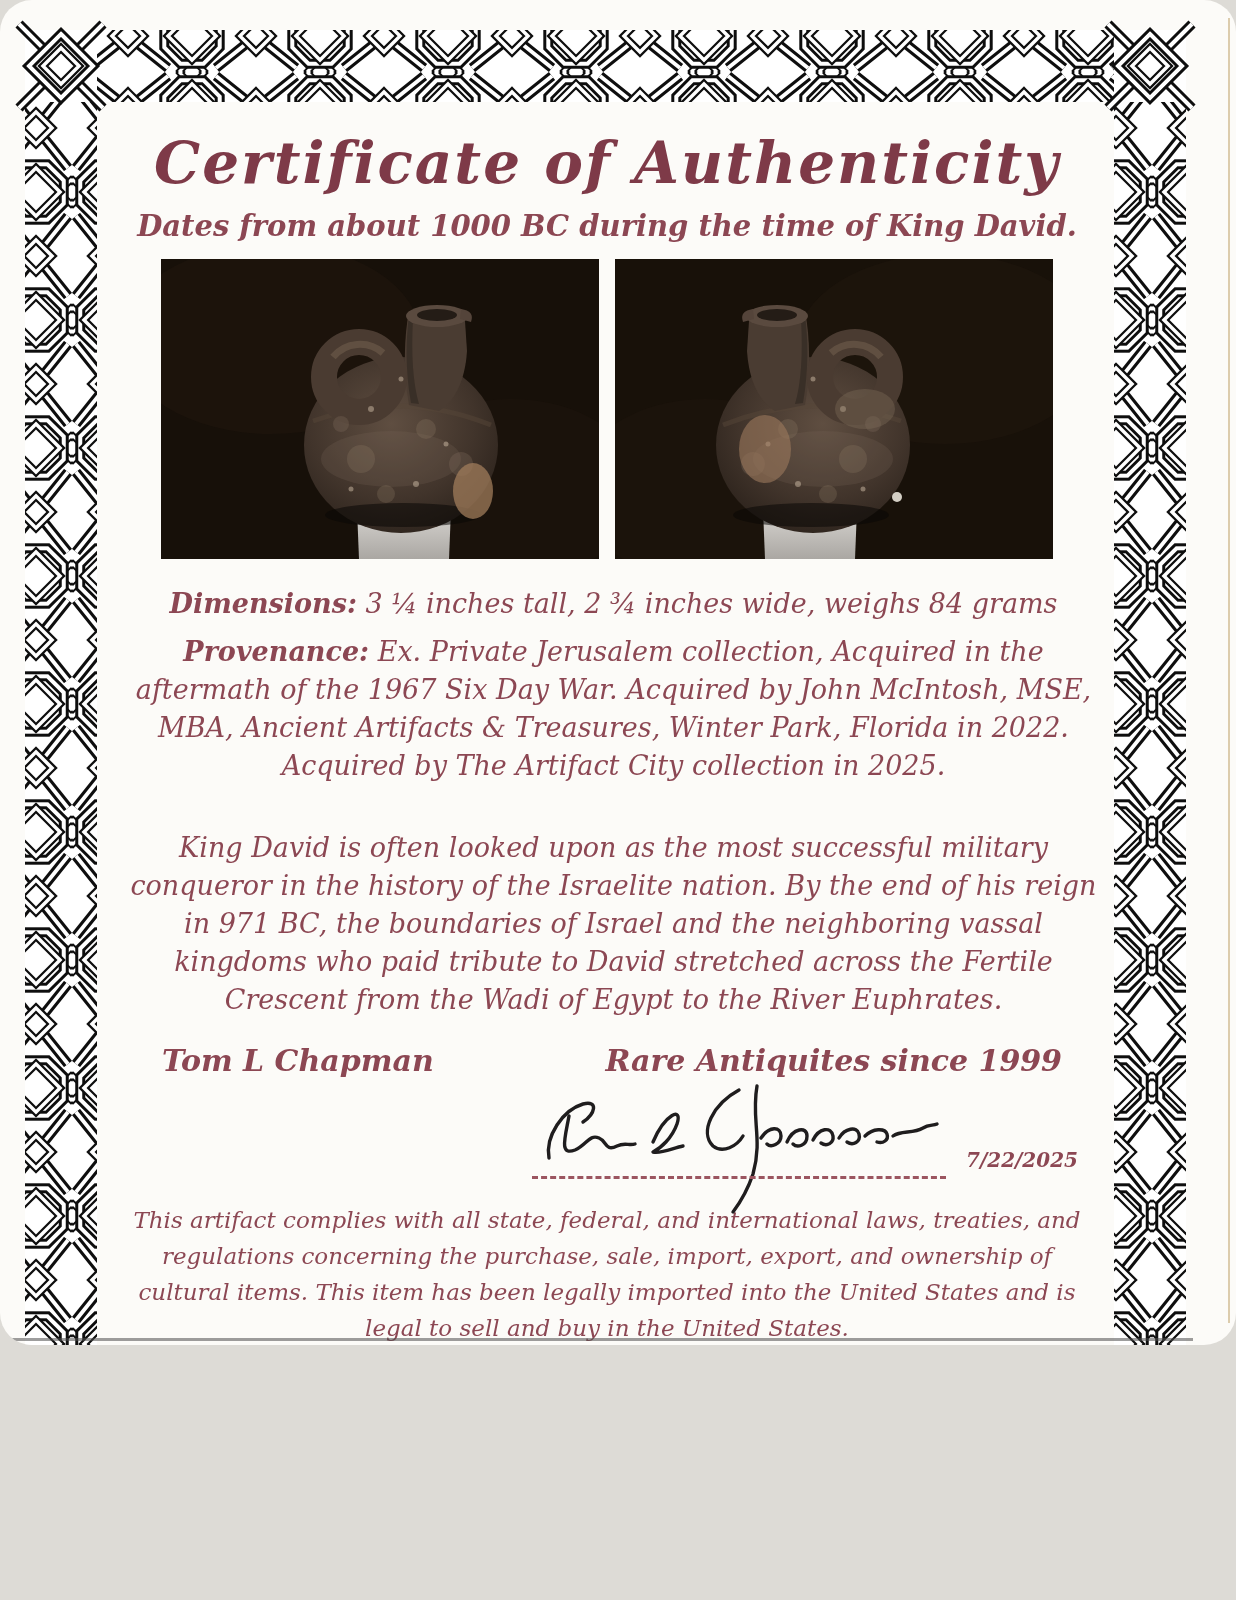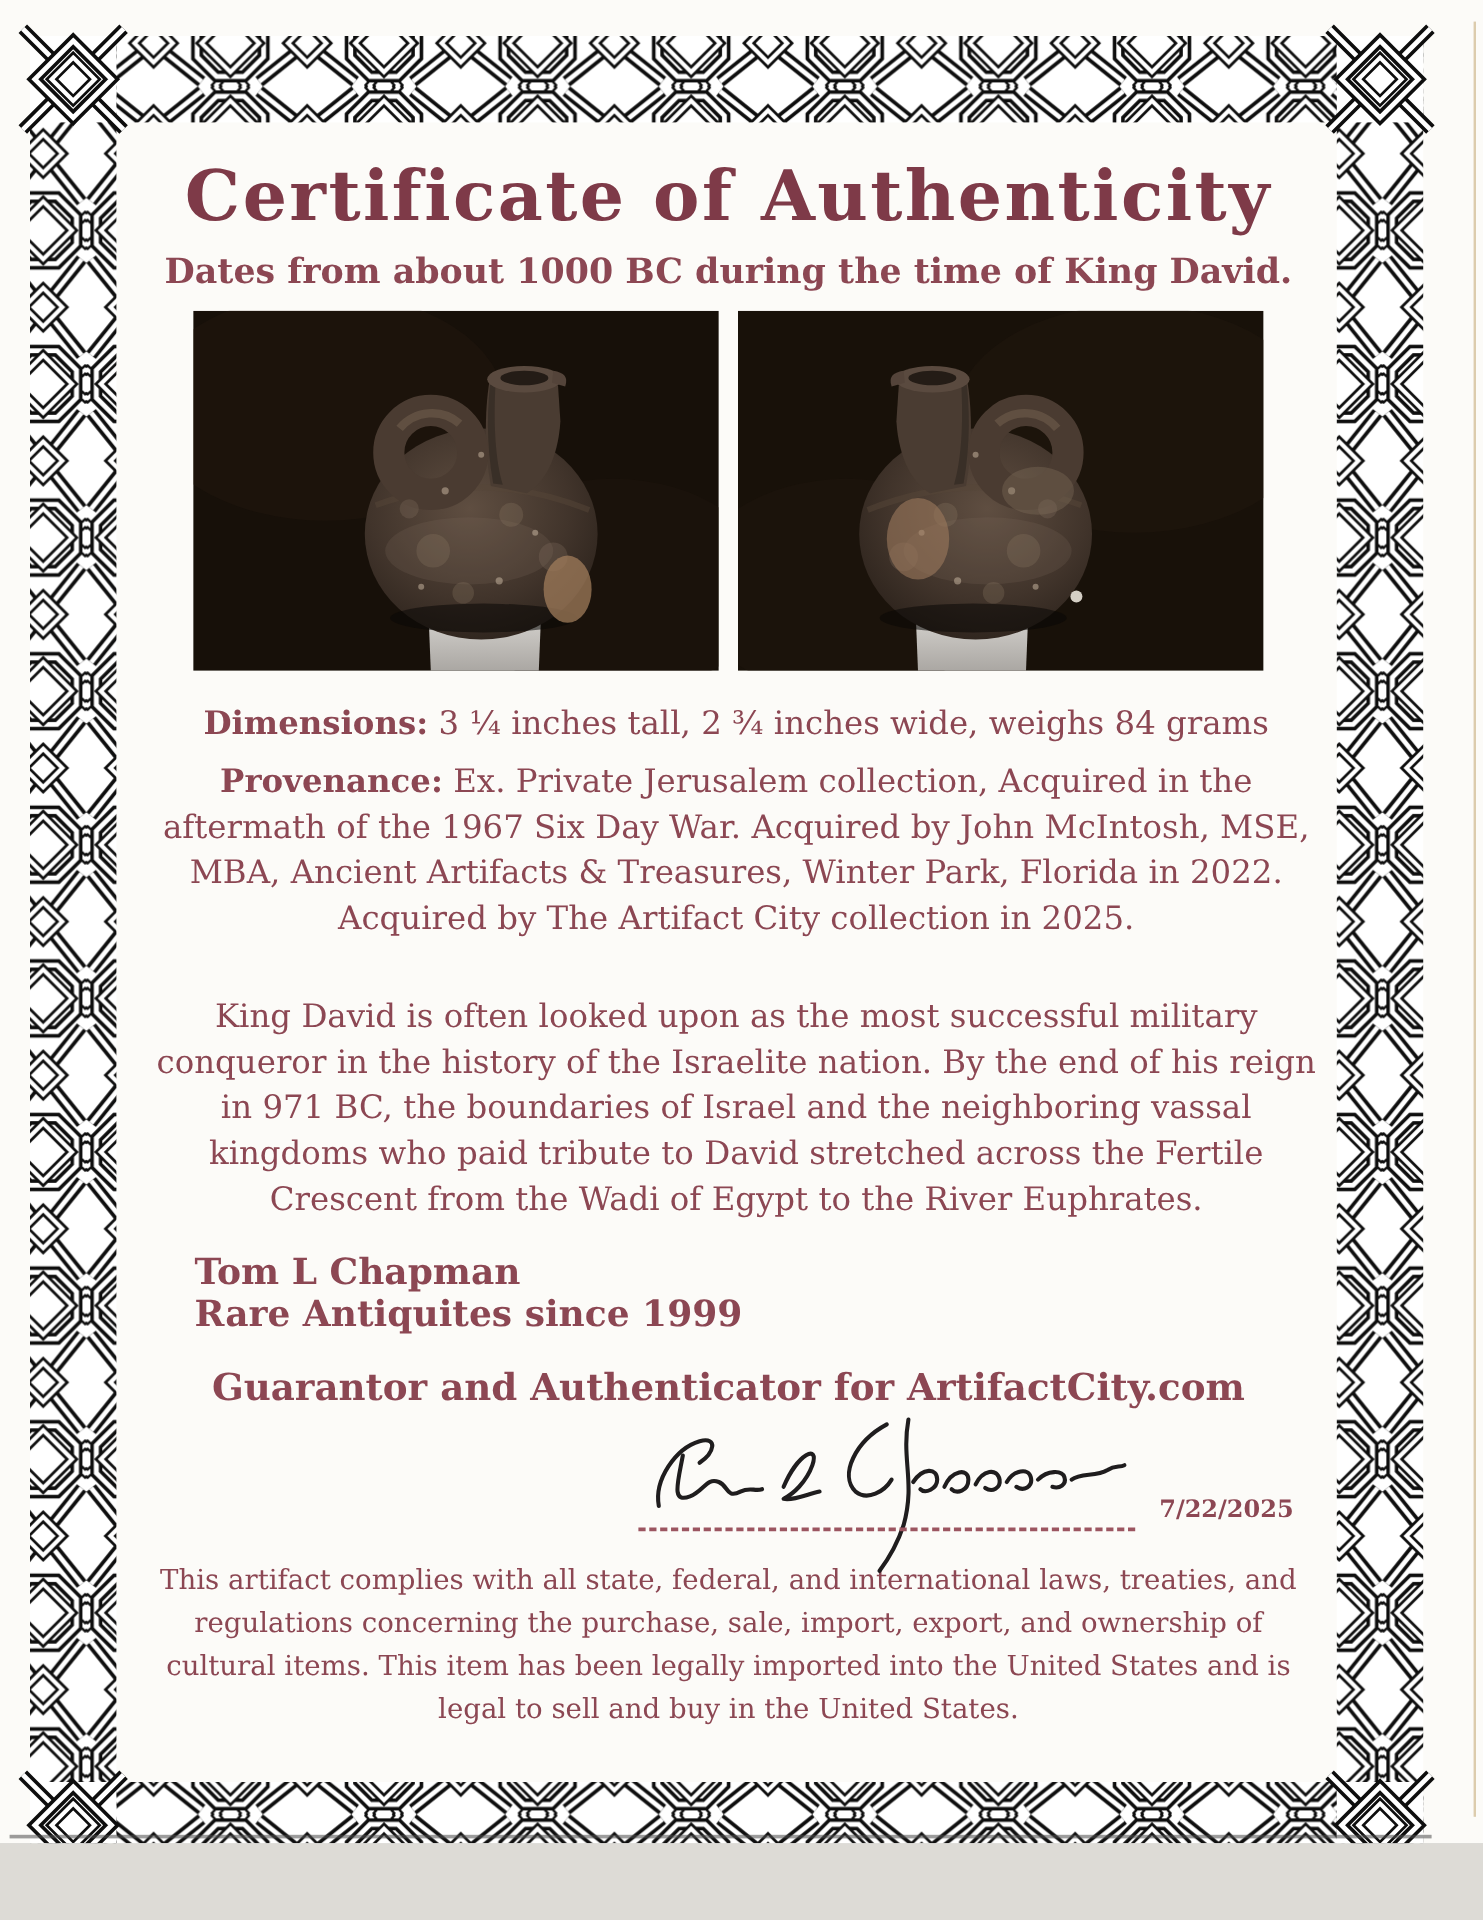--- a/index.html
+++ b/index.html
@@ -1,40 +1,40 @@
 <!DOCTYPE html>
 <html><head>
 <meta charset="utf-8">
 <style>
   html,body{margin:0;padding:0;background:#dddbd6;}
   .page{
-    position:relative;width:1236px;height:1536px;margin:0 auto;
+    position:relative;width:1236px;height:1345px;margin:0 auto;
     background:#fcfbf8;overflow:hidden;
-    font-family:"DejaVu Serif",serif;color:#8c4753;
+    font-family:"DejaVu Serif",serif;font-style:italic;color:#8c4753;border-radius:32px;
   }
   .border-svg{position:absolute;left:0;top:0;}
   .content{position:absolute;left:100px;top:104px;width:1014px;height:1382px;}
   .title{
     margin:28px 0 0;text-align:center;font-size:58px;font-weight:bold;
     color:#7e3a48;letter-spacing:2px;line-height:1.1;
   }
   .sub{ text-align:center;font-size:29px;font-weight:bold;margin:20px 0 0;line-height:1.3;}
   .sub.second{margin-top:12px;}
   .photos{display:flex;justify-content:center;gap:16px;margin-top:14px;}
   .photo{width:438px;height:300px;display:block;}
   .body-text{padding:0 12px 0 25px;font-size:27px;line-height:38px;text-align:center;}
   .para{margin:0;}
   .para.dims{margin-top:26px;}
   .para.prov{margin-top:10px;}
   .para.desc{margin-top:16px;}
   .para.hist{margin-top:44px;}
   .label{font-weight:bold;}
   .signer-row{
     display:flex;justify-content:space-between;align-items:baseline;
-    margin-top:24px;padding:0 52px 0 62px;font-size:30px;font-weight:bold;flex-direction:column;
+    margin-top:24px;padding:0 52px 0 62px;font-size:30px;font-weight:bold;
   }
   .role-line{text-align:center;font-size:31px;font-weight:bold;margin:26px 0 0;}
   .sig-area{position:relative;height:112px;margin-top:4px;}
   .sig-underline{
     position:absolute;left:432px;top:94px;width:414px;height:0;
     border-bottom:3px dashed #9b5560;
   }
   .sig-svg{position:absolute;left:425px;top:-14px;overflow:visible;}
   .sig-date{position:absolute;left:866px;top:66px;font-size:20px;font-weight:bold;}
   .legal{
@@ -159,21 +159,20 @@
 
 
       <p class="para hist">King David is often looked upon as the most successful military conqueror in the history of the Israelite nation. By the end of his reign in 971 BC, the boundaries of Israel and the neighboring vassal kingdoms who paid tribute to David stretched across the Fertile Crescent from the Wadi of Egypt to the River Euphrates.</p>
     </div>
 
     <div class="signer-row">
       <span>Tom L Chapman</span>
       <span>Rare Antiquites since 1999</span>
     </div>
 
-    <p class="role-line">Guarantor and Authenticator for ArtifactCity.com</p>
 
     <div class="sig-area">
       <svg class="sig-svg" width="420" height="150" viewBox="0 0 420 150">
         <g stroke="#1f1d1e" stroke-width="3.4" fill="none" stroke-linecap="round" stroke-linejoin="round">
           <path d="M 24 90 C 20 68 38 42 58 36 C 74 32 70 46 58 54"></path>
           <path d="M 44 48 C 40 70 34 88 50 82 C 62 77 64 66 74 70 C 82 73 80 84 92 78 C 100 74 104 78 110 76"></path>
           <path d="M 128 74 C 140 46 158 38 152 56 C 147 70 136 80 128 84 C 136 86 148 80 158 78"></path>
           <path d="M 214 22 C 188 36 174 64 188 78 C 198 86 212 78 218 68"></path>
           <path d="M 232 18 C 226 52 238 70 228 106 C 222 124 214 136 208 144"></path>
           <path d="M 236 70 C 244 58 256 58 256 68 C 256 76 246 80 242 76"></path>

